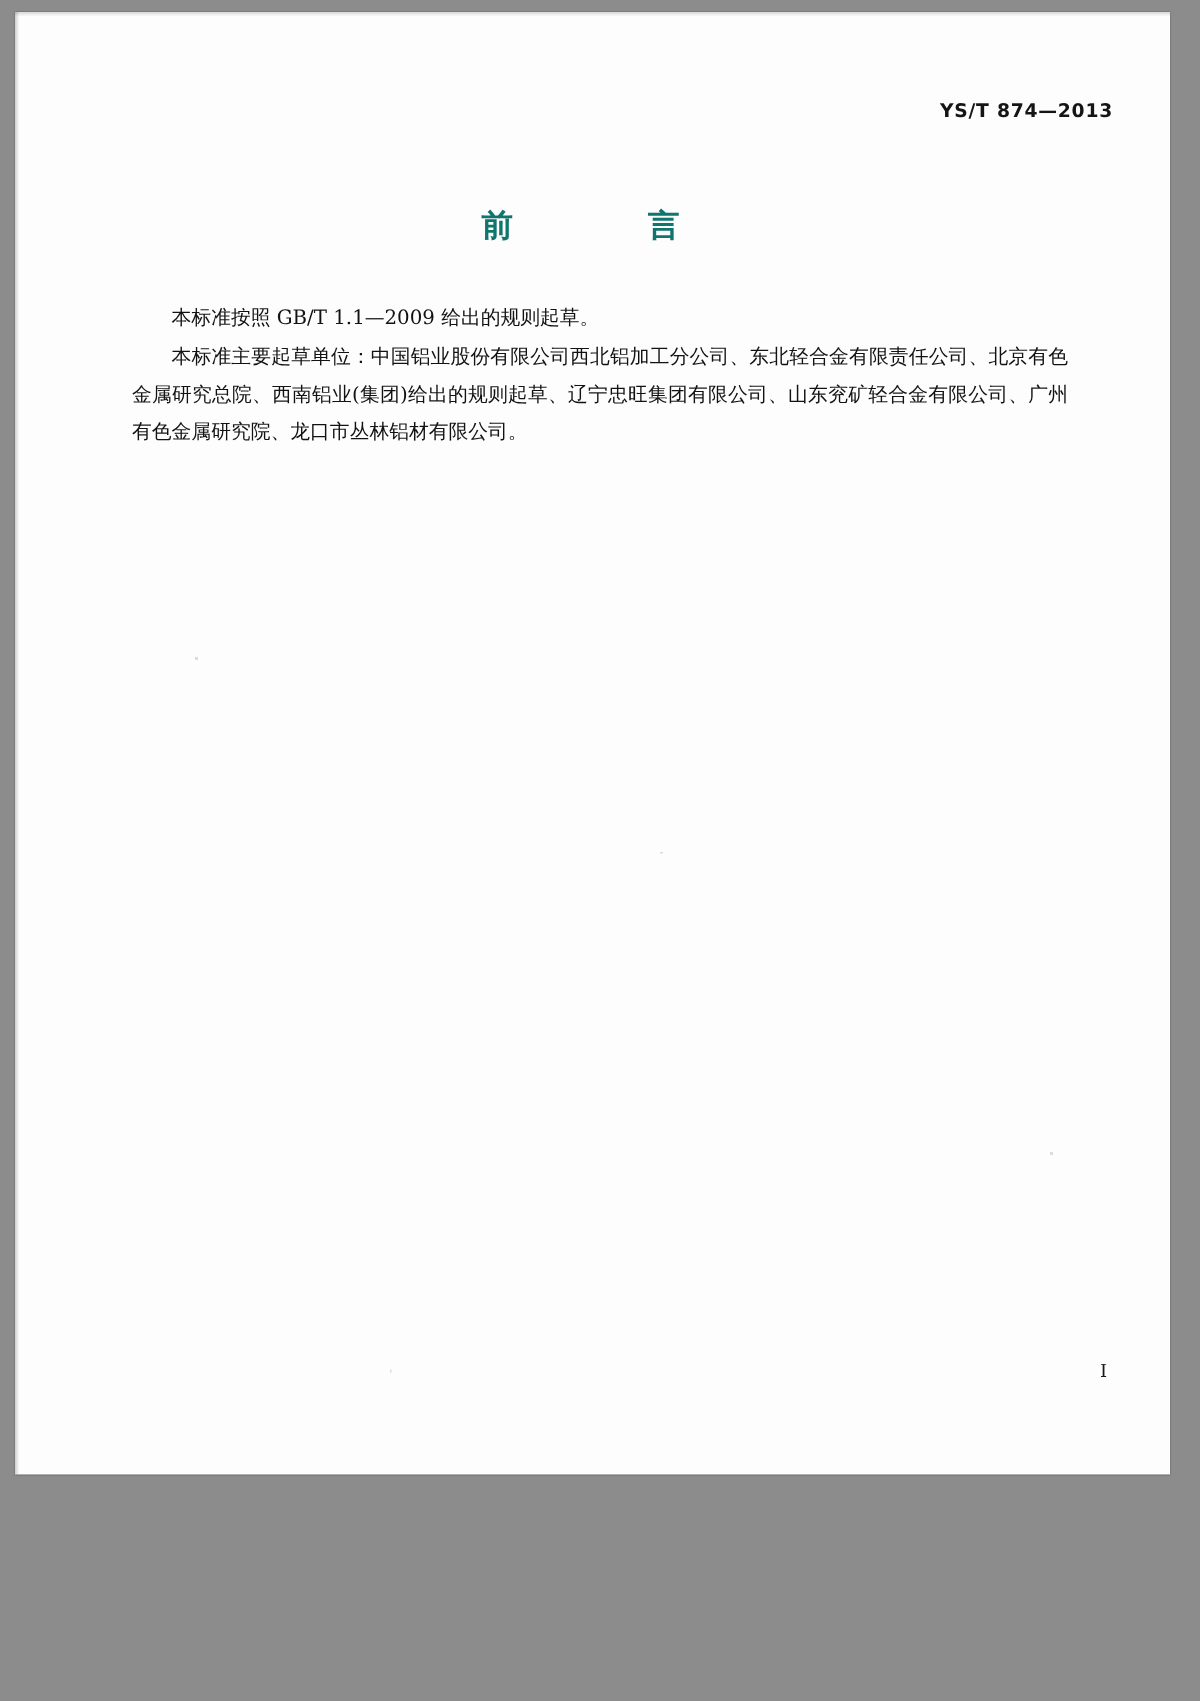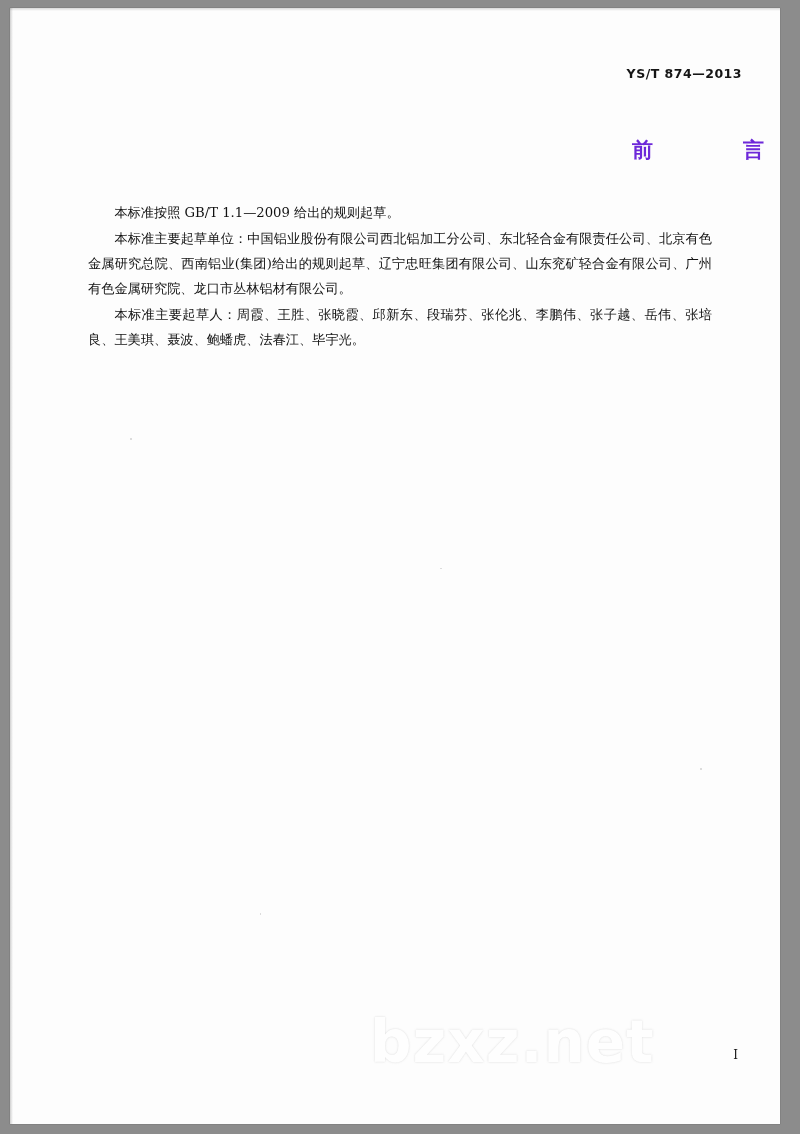--- a/index.html
+++ b/index.html
@@ -11,21 +11,21 @@
     width: 800px;
     height: 1134px;
     overflow: hidden;
     font-family: "DejaVu Serif", serif;
   }
   .page {
     position: absolute;
     left: 10px;
     top: 8px;
     width: 770px;
-    height: 1116px;
+    height: 975px;
     background: #fdfdfd;
     box-shadow: 0 0 1px rgba(0,0,0,0.4);
     overflow: hidden;
   }
   .page-inner {
     position: absolute;
     left: 0; top: 0; right: 0; bottom: 0;
   }
   .header-code {
     position: absolute;
@@ -36,24 +36,24 @@
     font-weight: bold;
     letter-spacing: 0.5px;
     color: #151515;
     white-space: nowrap;
   }
   .doc-title {
     position: absolute;
     left: 0;
     right: 0;
     top: 128px;
-    text-align: right;
+    text-align: center;
     font-size: 21px;
     font-weight: bold;
-    color: #6d28d9;
+    color: #0f766e;
     letter-spacing: 16px;
     font-family: "DejaVu Sans", sans-serif;
   }
   .body-text {
     position: absolute;
     left: 78px;
     right: 56px;
     top: 192px;
     font-size: 13.2px;
     line-height: 25px;
@@ -111,21 +111,20 @@
     <div class="edge-shadow-left"></div>
     <div class="edge-shadow-top"></div>
 
     <div class="header-code">YS/T 874—2013</div>
 
     <div class="doc-title">前　　言</div>
 
     <div class="body-text">
       <p>本标准按照 GB/T 1.1—2009 给出的规则起草。</p>
       <p>本标准主要起草单位：中国铝业股份有限公司西北铝加工分公司、东北轻合金有限责任公司、北京有色金属研究总院、西南铝业(集团)给出的规则起草、辽宁忠旺集团有限公司、山东兖矿轻合金有限公司、广州有色金属研究院、龙口市丛林铝材有限公司。</p>
-      <p>本标准主要起草人：周霞、王胜、张晓霞、邱新东、段瑞芬、张伦兆、李鹏伟、张子越、岳伟、张培良、王美琪、聂波、鲍蟠虎、法春江、毕宇光。</p>
     </div>
 
     <div class="watermark">bzxz.net</div>
 
     <div class="page-number">Ⅰ</div>
 
     <div class="speckle" style="left:120px; top:430px; width:2px; height:2px;"></div>
     <div class="speckle" style="left:430px; top:560px; width:2px; height:1px;"></div>
     <div class="speckle" style="left:690px; top:760px; width:2px; height:2px;"></div>
     <div class="speckle" style="left:250px; top:905px; width:1px; height:2px;"></div>

